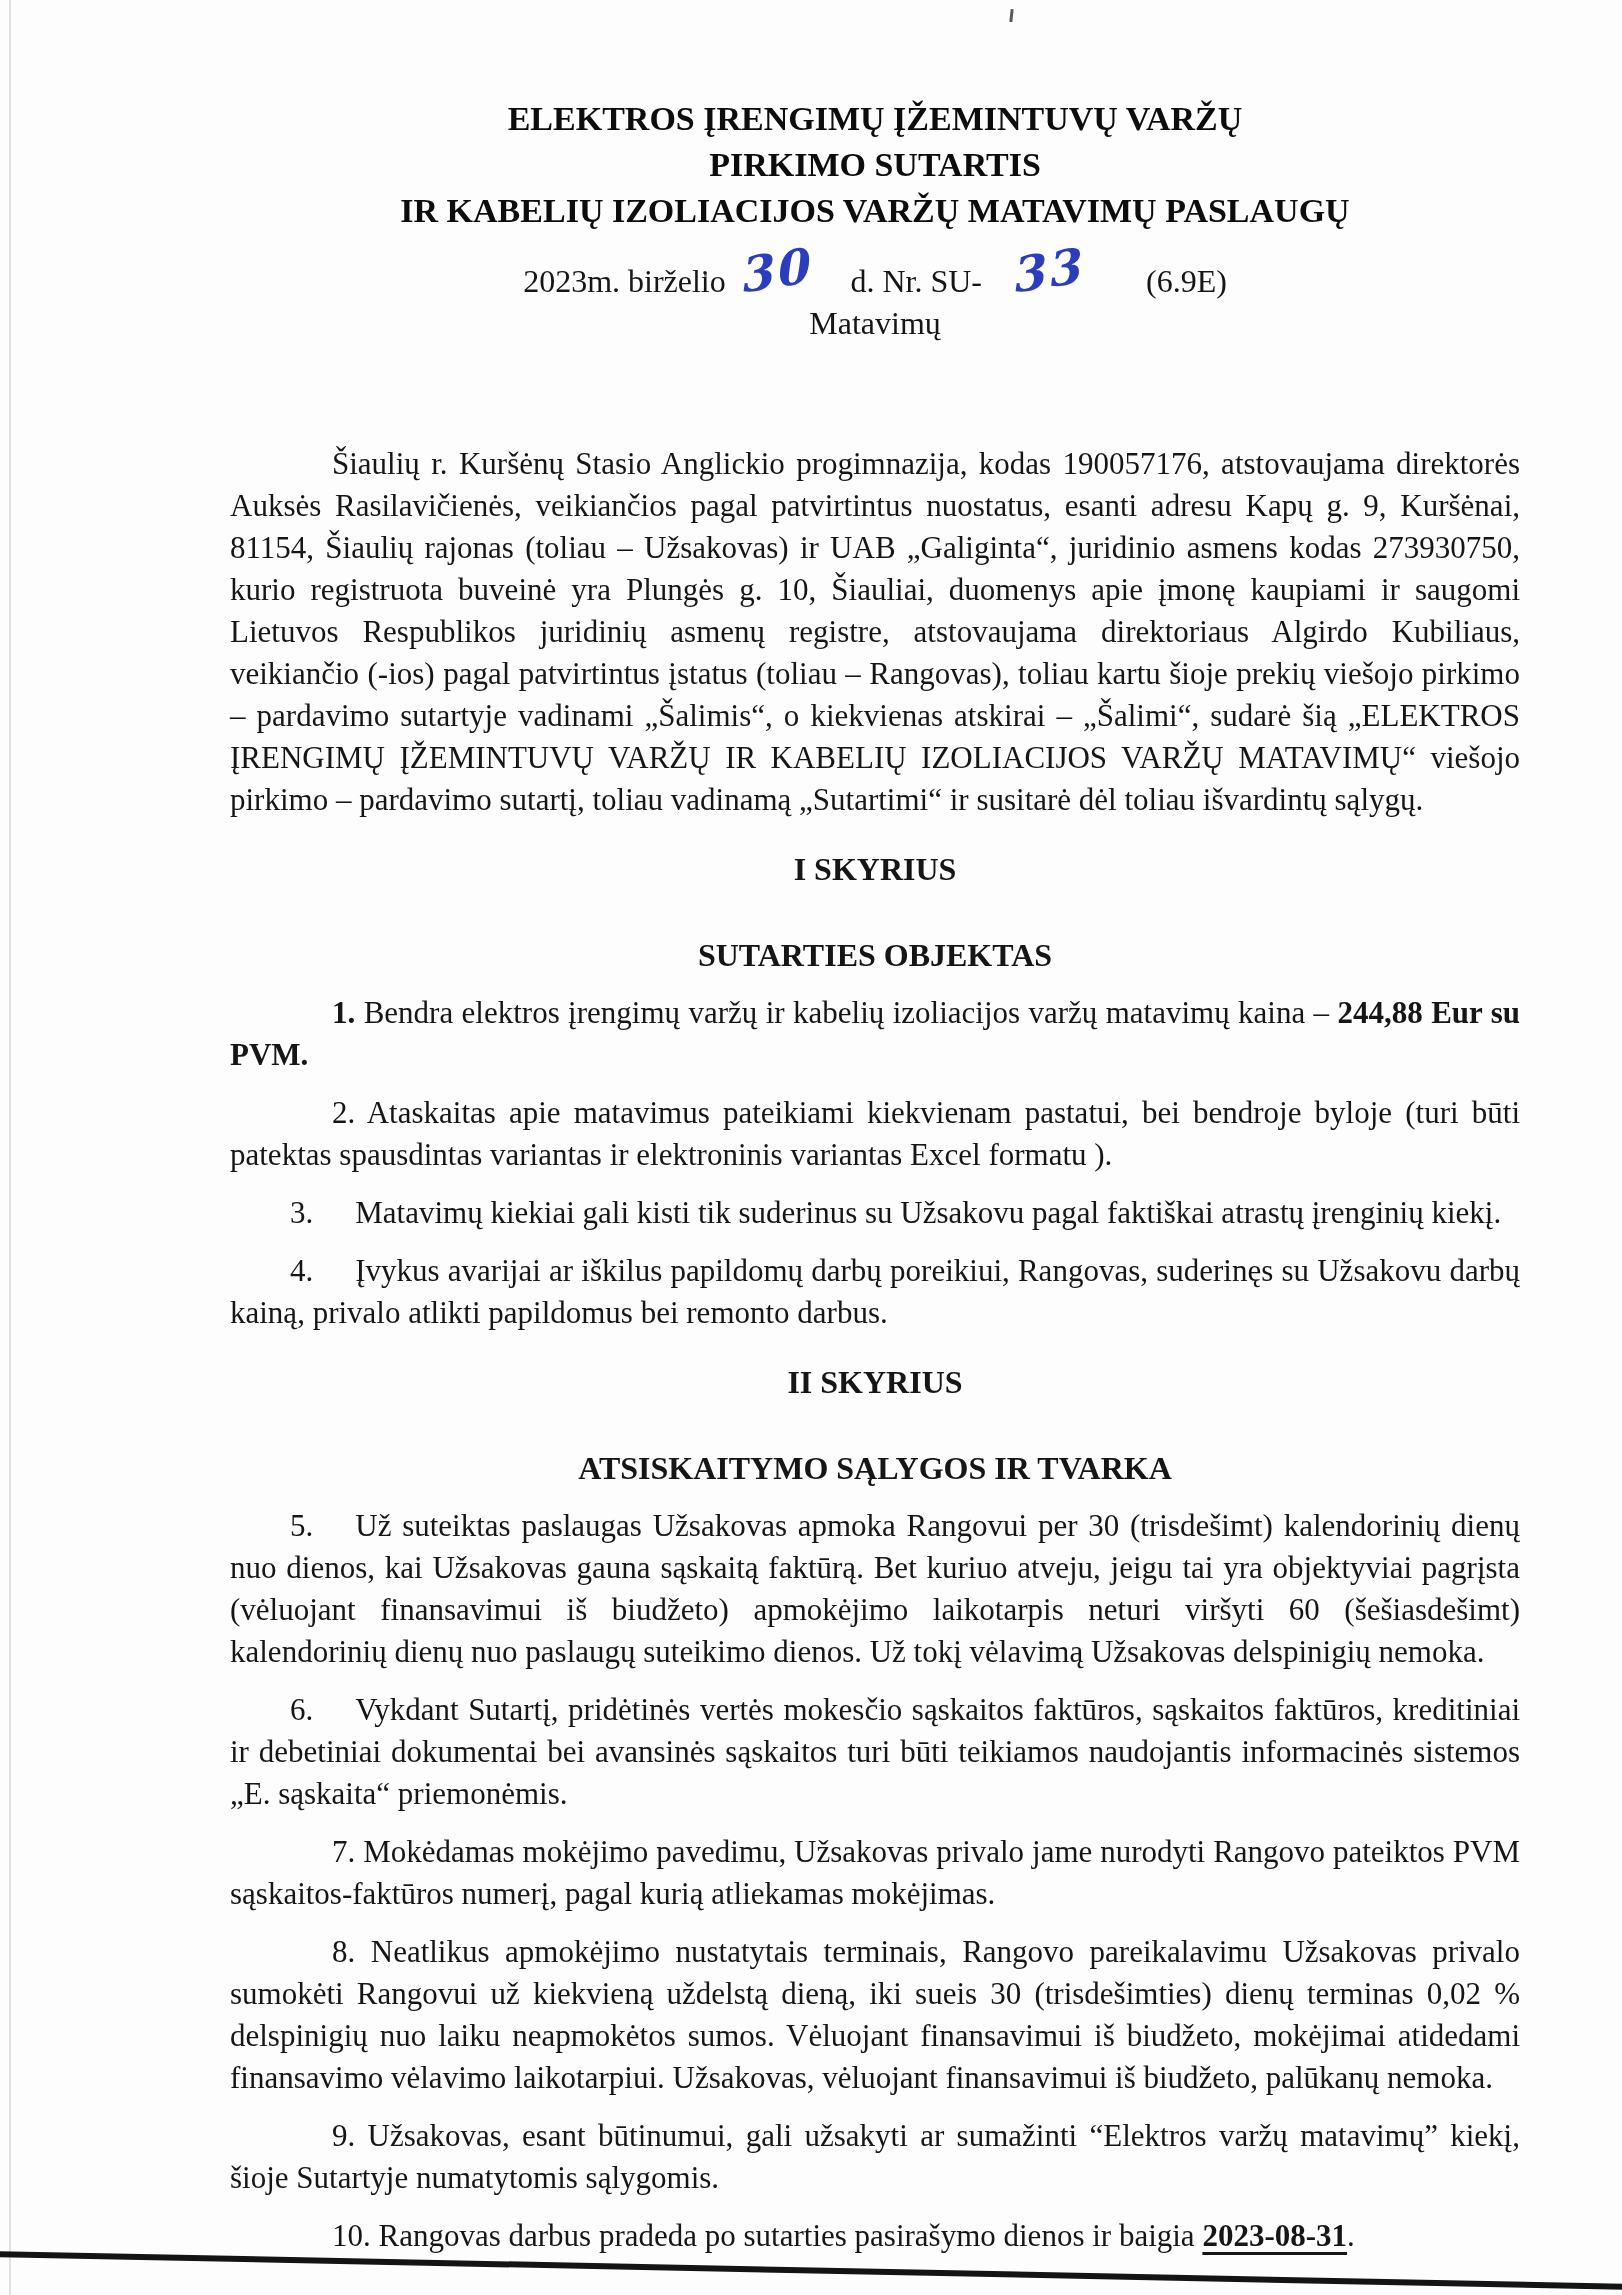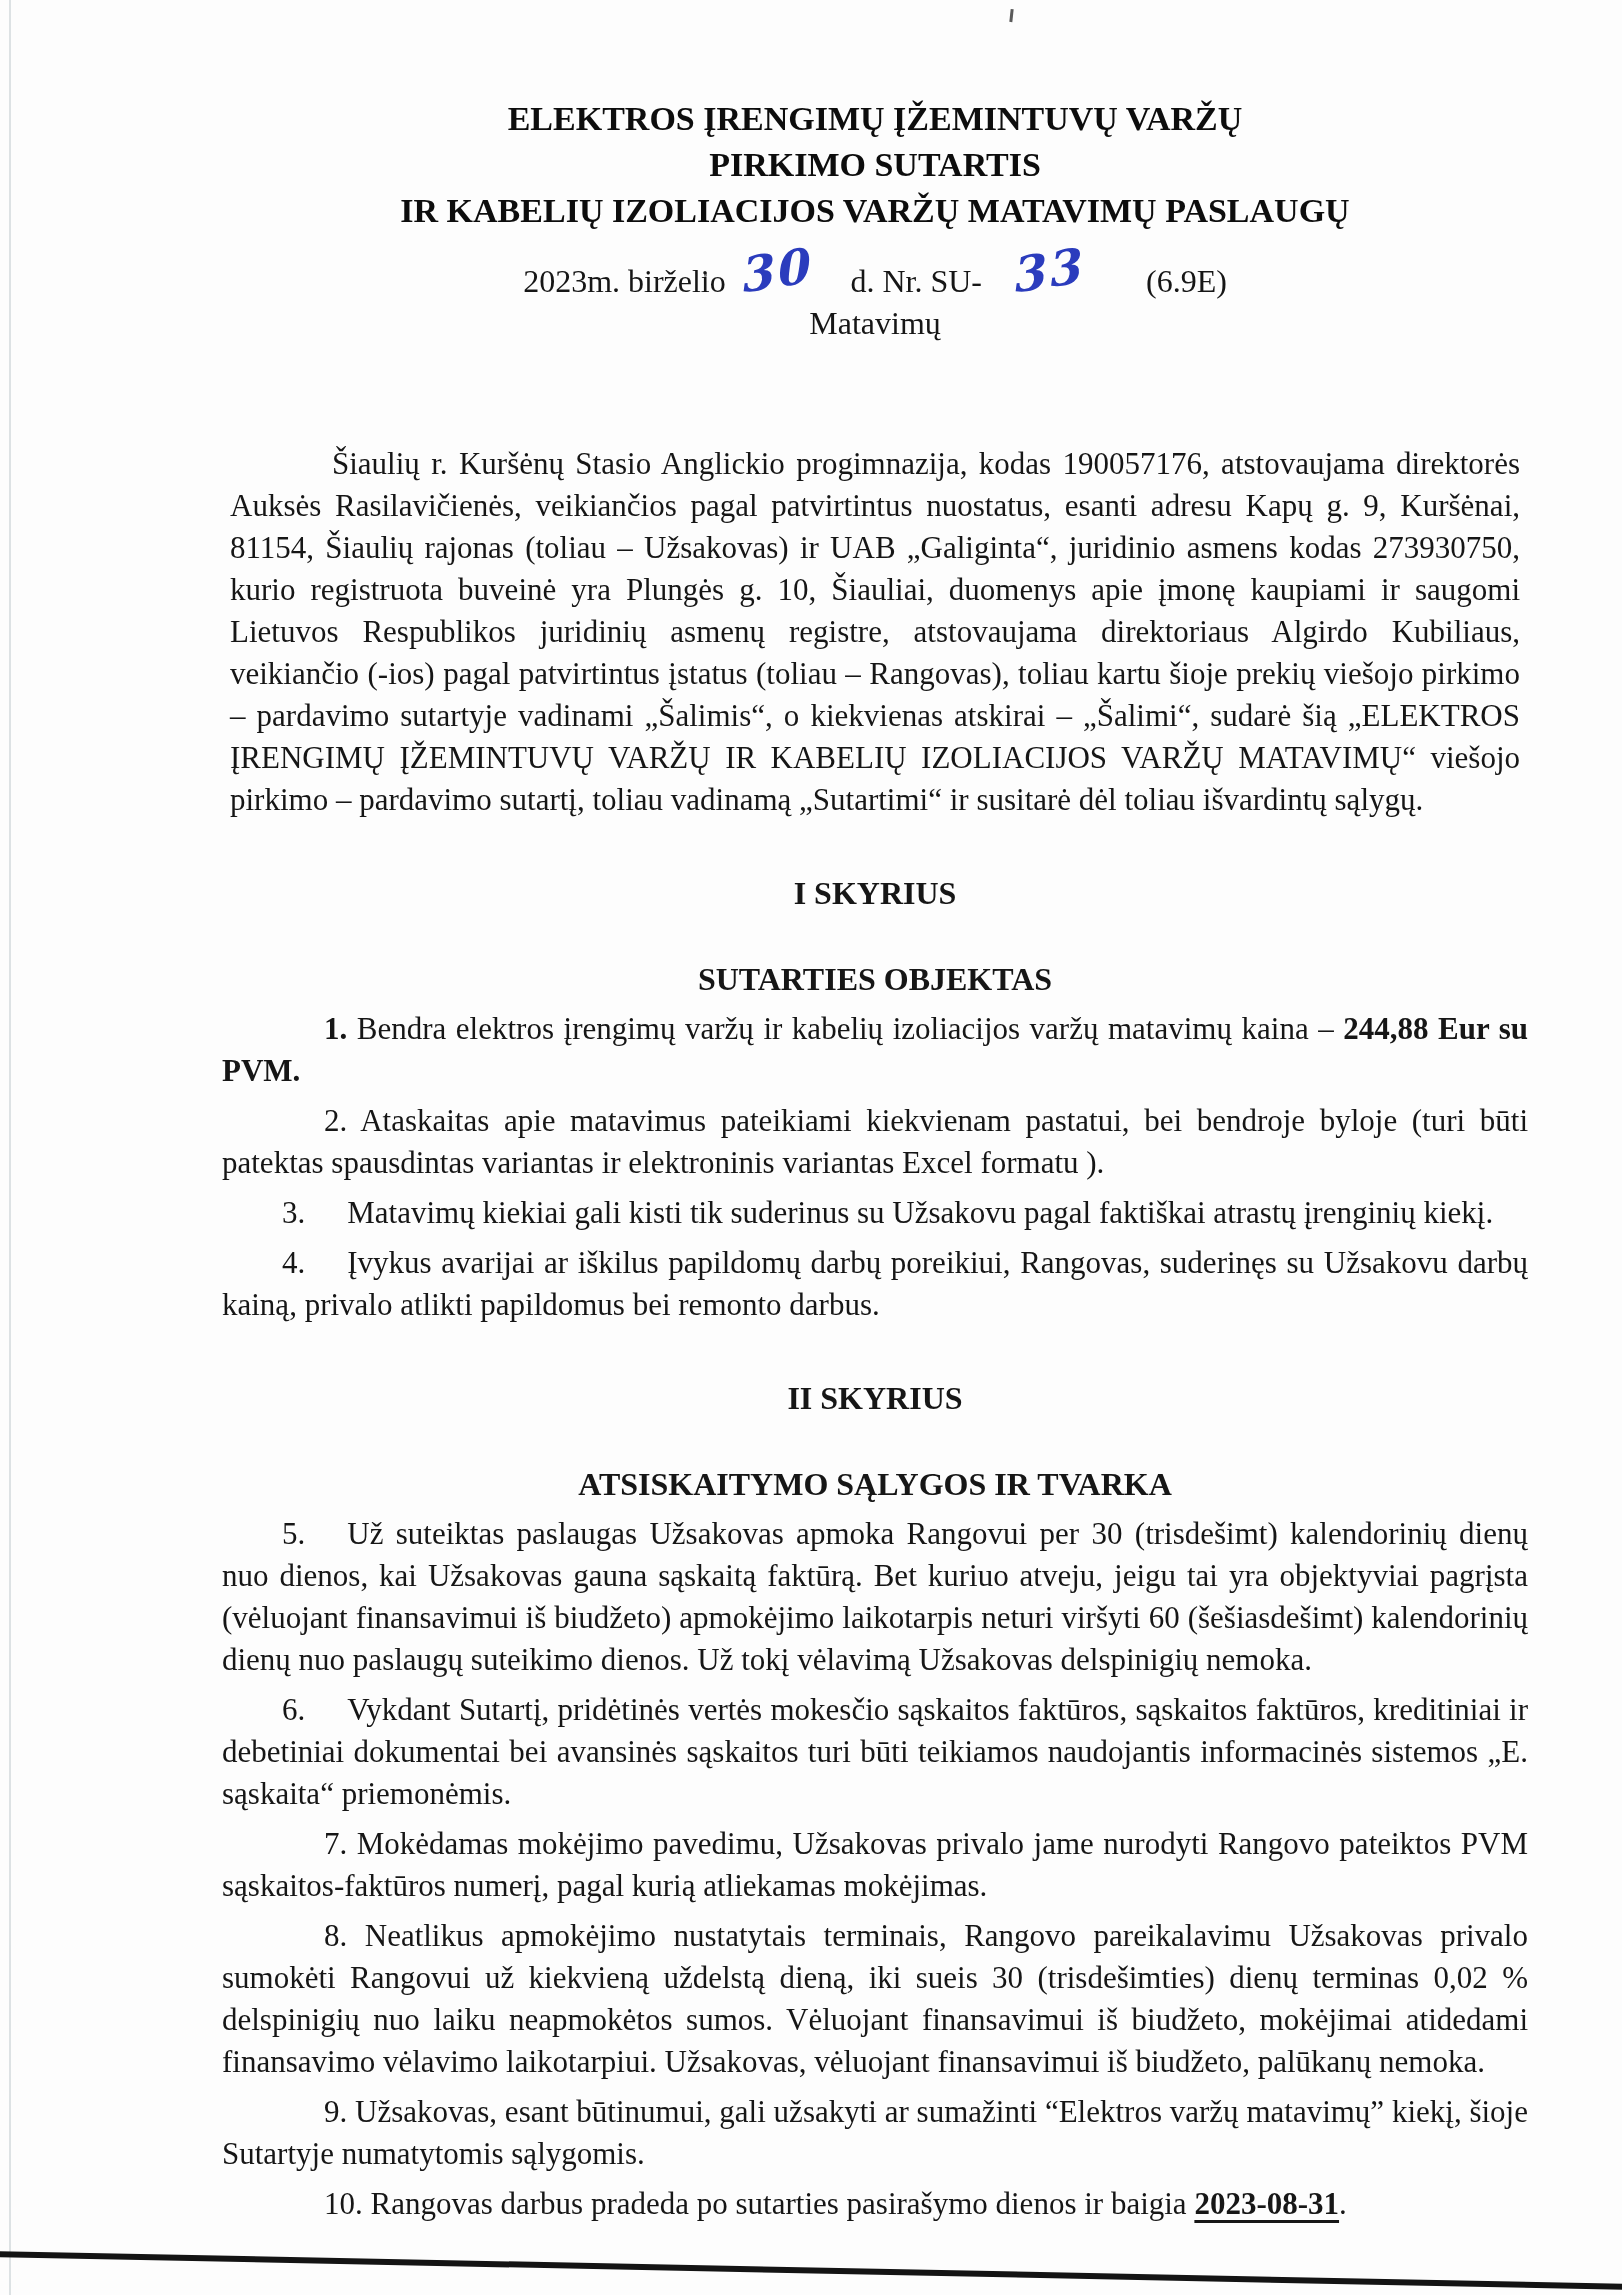--- a/index.html
+++ b/index.html
@@ -26,24 +26,24 @@
   .handwriting{
     display:inline-block;color:#2b3cbd;
     font-family:"DejaVu Serif",serif;font-style:italic;font-weight:600;
     font-size:48px;line-height:39px;letter-spacing:2.6px;
     transform:rotate(-9deg) translateY(-5.2px) skewX(-6deg);
   }
   .hand-day{margin:0 27.5px 0 9.2px;}
   .hand-num{margin:0 51px 0 25px;}
   .doc-body{margin-top:99px;font-size:31px;line-height:42px;text-align:justify;}
   .intro{margin:16px;text-indent:102px;}
-  .chapter-title{margin-top:51px;text-align:center;font-weight:bold;font-size:32px;line-height:42px;}
+  .chapter-title{margin-top:27px;text-align:center;font-weight:bold;font-size:32px;line-height:42px;}
   .chapter-sub{text-align:center;font-weight:bold;font-size:32px;line-height:42px;margin-top:44px;}
   .sect-items{margin:0;}
-  p.item{margin:8px;text-indent:102px;}
+  p.item{margin:16px;text-indent:102px;}
   p.item.tabbed{text-indent:60px;}
   .gap{display:inline-block;width:42px;}
   .b{font-weight:bold;}
   .u{text-decoration:underline;text-decoration-thickness:2.6px;text-underline-offset:5.9px;}
 </style>
 </head>
 <body>
 
 <div class="page">
 

